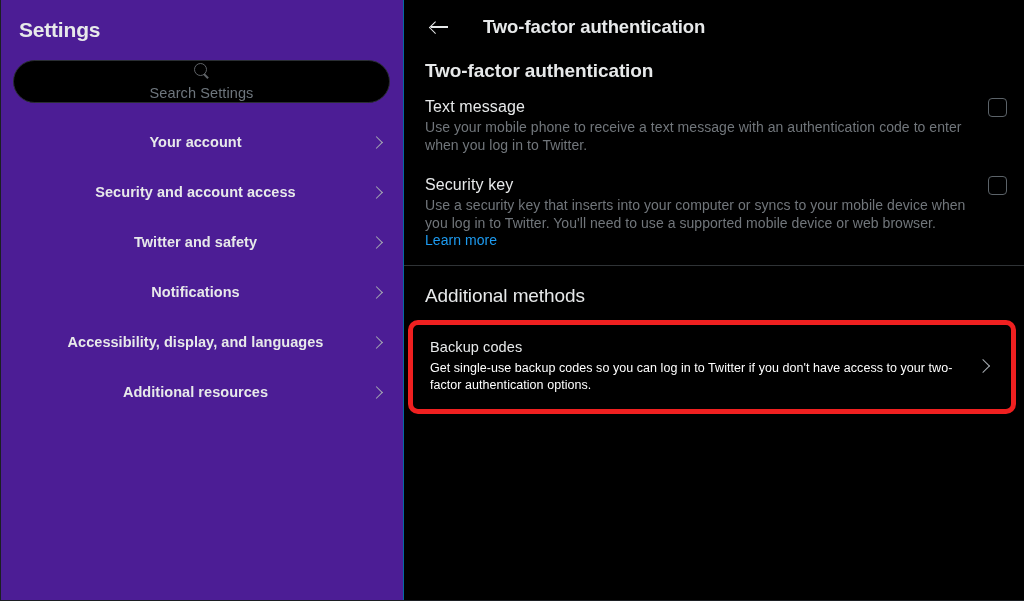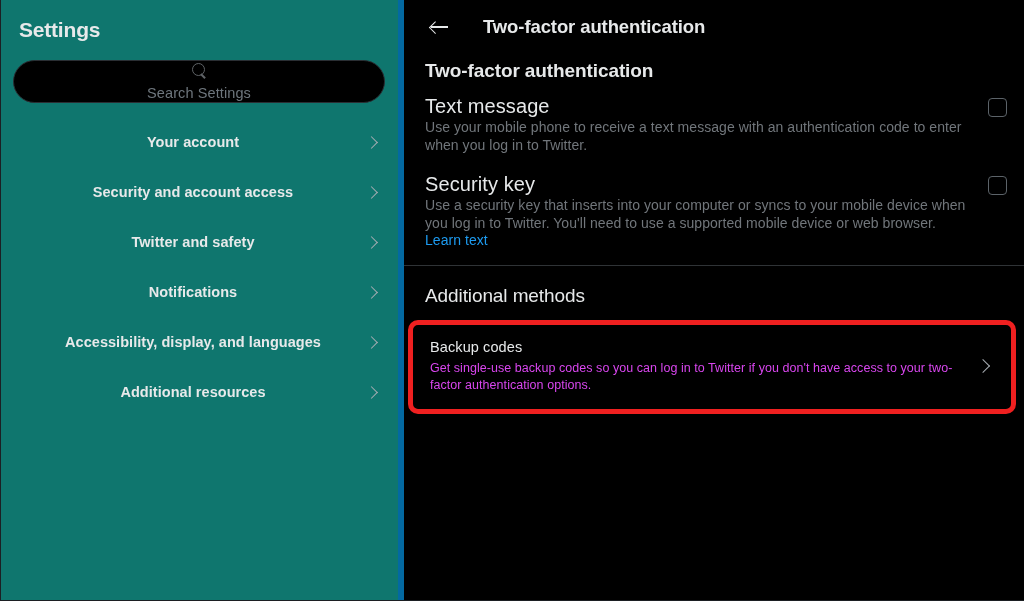--- a/index.html
+++ b/index.html
@@ -25,22 +25,22 @@
     display: flex;
     background: #000000;
     border-left: 1px solid #1c1f23;
     border-bottom: 1px solid #1c1f23;
   }
 
   
   .sidebar {
     width: 403px;
     height: 100%;
-    background: #0f766e;
-    border-right: 6px solid #0369a1;
+    background: #4c1d95;
+    border-right: 1px solid #0369a1;
     flex: 0 0 403px;
     position: relative;
   }
 
   .sidebar-title {
     font-size: 21px;
     font-weight: bold;
     letter-spacing: -0.2px;
     color: #e7e9ea;
     padding: 17px 0 0 18px;
@@ -203,21 +203,21 @@
     padding: 15px 17px 6px 21px;
     cursor: pointer;
   }
 
   .option-text {
     flex: 1 1 auto;
     padding-right: 14px;
   }
 
   .option-label {
-    font-size: 20px;
+    font-size: 16px;
     color: #e7e9ea;
     line-height: 19px;
     letter-spacing: 0.1px;
   }
 
   .option-desc {
     font-size: 14px;
     color: #71767b;
     line-height: 17.5px;
     margin-top: 3px;
@@ -291,21 +291,21 @@
 
   .backup-label {
     font-size: 14.5px;
     color: #e7e9ea;
     line-height: 19px;
     letter-spacing: 0.1px;
   }
 
   .backup-desc {
     font-size: 12.5px;
-    color: #d946ef;
+    color: #ffffff;
     line-height: 17.5px;
     margin-top: 3px;
     max-width: 560px;
     letter-spacing: 0.05px;
   }
 
   .chev-lg {
     width: 10px;
     height: 10px;
     border-right: 1.7px solid #a7adb3;
@@ -384,21 +384,21 @@
           <div class="option-label">Text message</div>
           <div class="option-desc">Use your mobile phone to receive a text message with an authentication code to enter when you log in to Twitter.</div>
         </div>
         <div class="checkbox"></div>
       </div>
 
 
       <div class="option-row">
         <div class="option-text">
           <div class="option-label">Security key</div>
-          <div class="option-desc"><span>Use a security key that inserts into your computer or syncs to your mobile device when you log in to Twitter. You'll need to use a supported mobile device or web browser. </span><span class="link">Learn text</span></div>
+          <div class="option-desc"><span>Use a security key that inserts into your computer or syncs to your mobile device when you log in to Twitter. You'll need to use a supported mobile device or web browser. </span><span class="link">Learn more</span></div>
         </div>
         <div class="checkbox"></div>
       </div>
 
     </div>
 
     <div class="divider"></div>
 
     <div class="additional-title">Additional methods</div>
 

